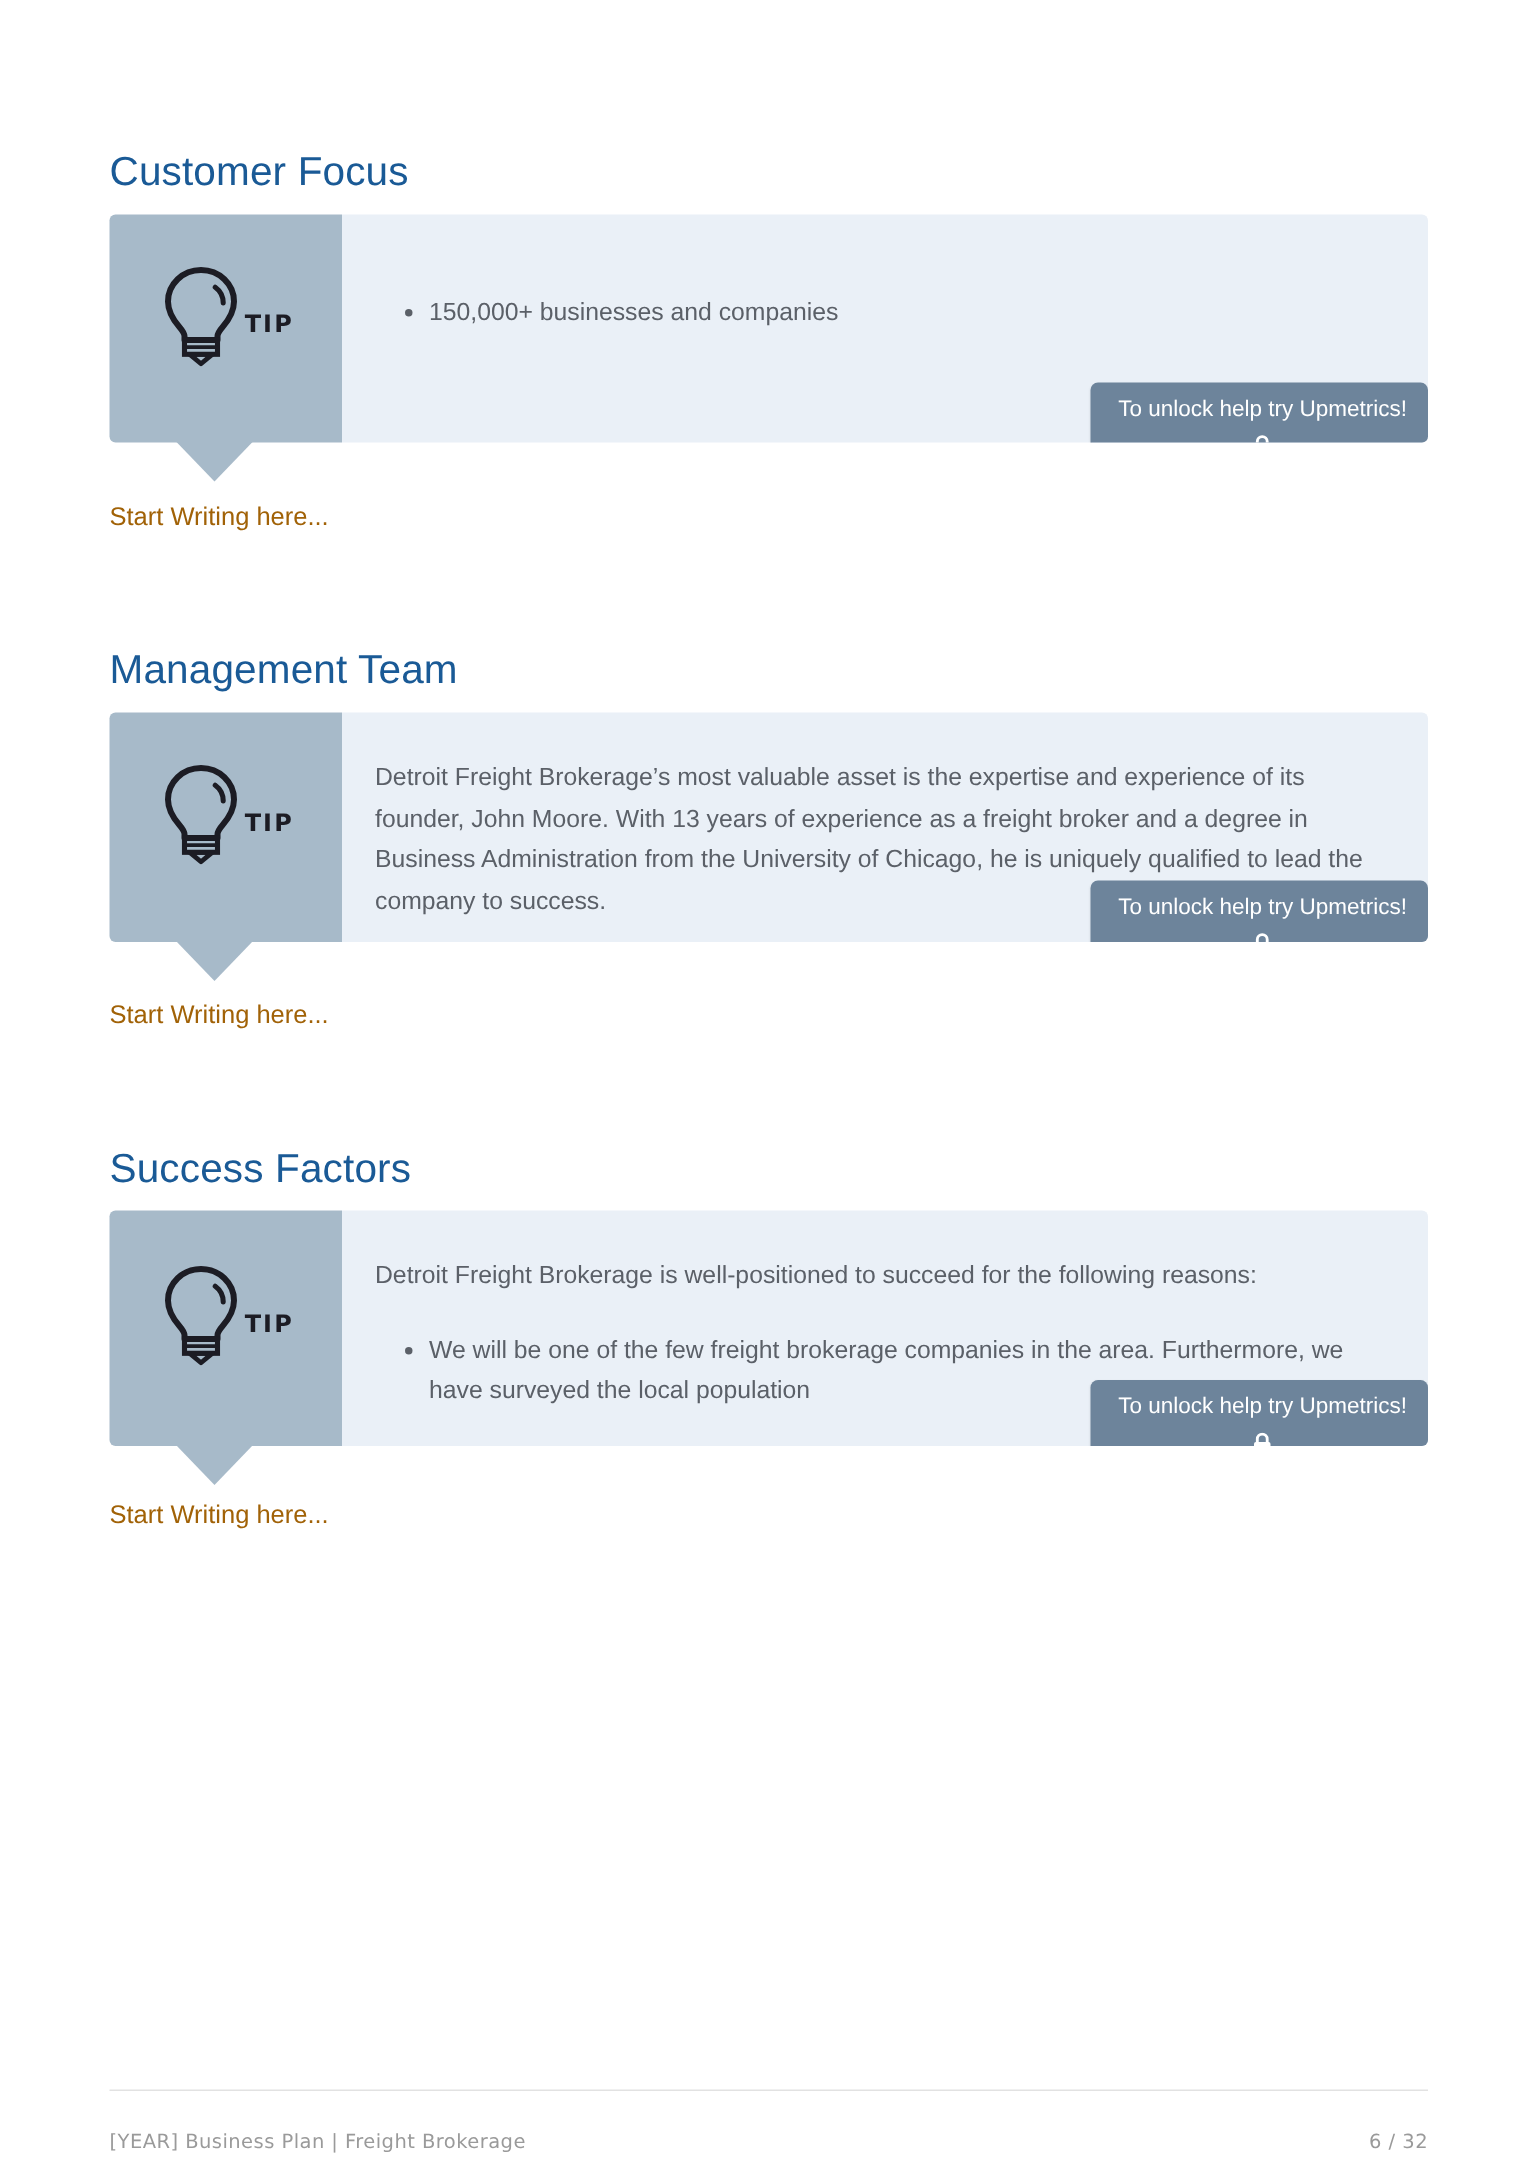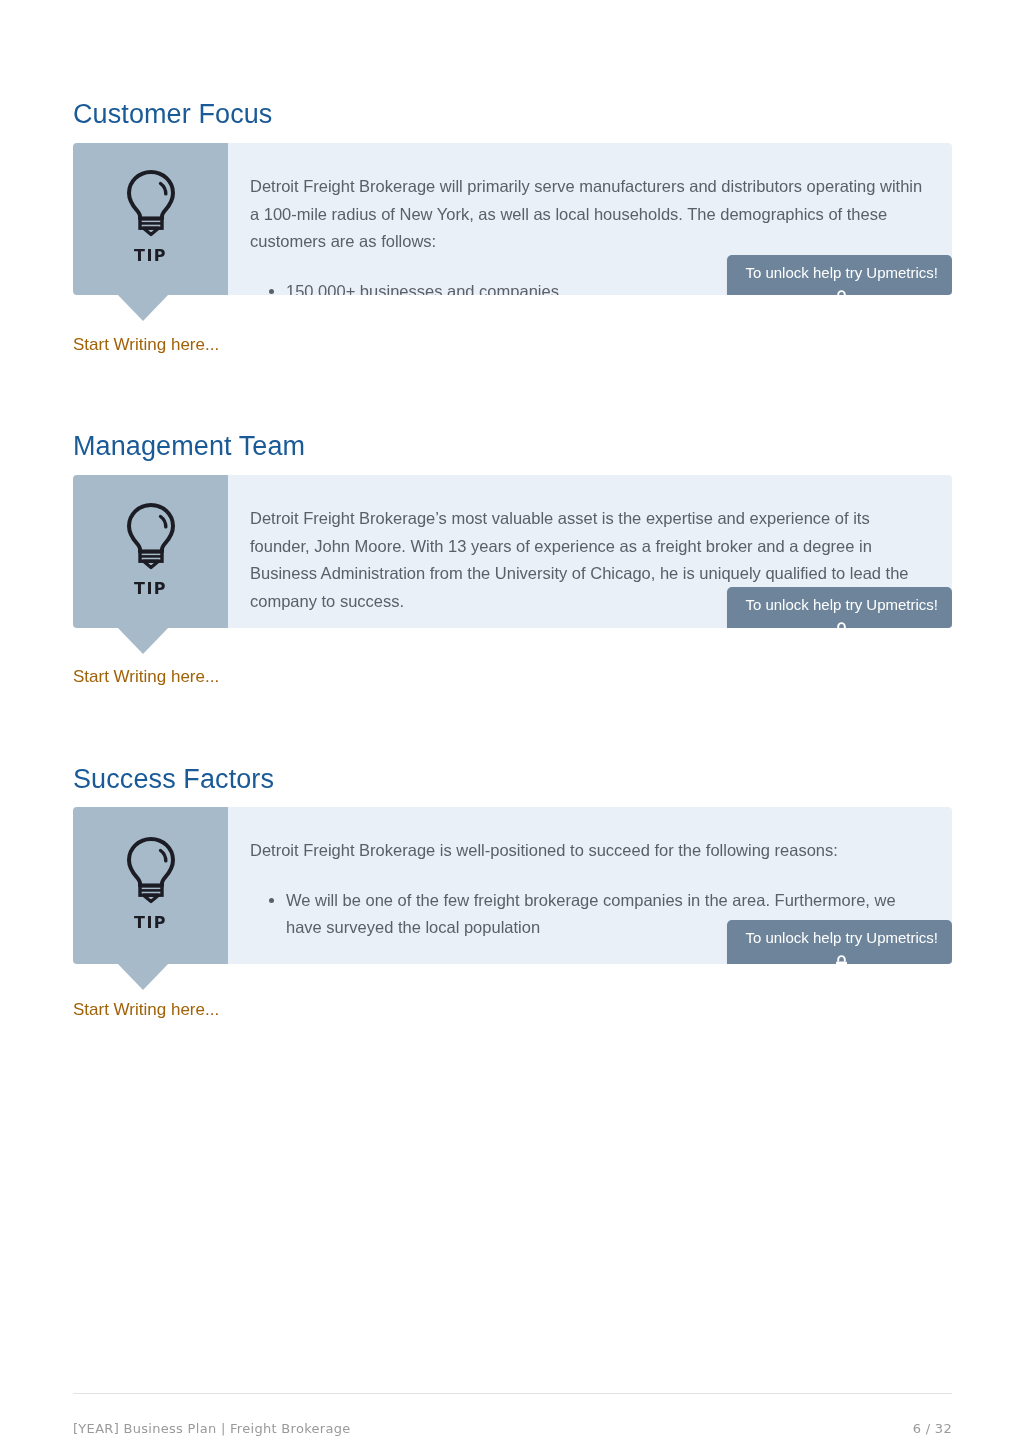--- a/index.html
+++ b/index.html
@@ -44,21 +44,21 @@
     overflow: visible;
   }
 
   .tip-sidebar {
     position: relative;
     width: 155px;
     flex: 0 0 155px;
     background: #a7bac9;
     border-radius: 4px 0 0 4px;
     display: flex;
-    flex-direction: column;
+    flex-direction: row;
     align-items: center;
     justify-content: center;
     padding-bottom: 6px;
   }
 
   .tip-sidebar .bulb {
     display: block;
     margin-bottom: 6px;
   }
 
@@ -178,21 +178,20 @@
           <rect x="18" y="50.6" width="22" height="9.6" stroke="#1c1c24" stroke-width="3.4" fill="none"></rect>
           <line x1="18" y1="55.4" x2="40" y2="55.4" stroke="#1c1c24" stroke-width="2.6"></line>
           <path d="M21.5 60.2 L29 66.5 L36.5 60.2 Z" stroke="#1c1c24" stroke-width="3.2" stroke-linejoin="round" fill="none"></path>
         </svg>
       </span>
       <span class="tip-label">TIP</span>
       <span class="tip-pointer"></span>
     </div>
 
     <div class="tip-body">
-      <p class="tip-text">Detroit Freight Brokerage will primarily serve manufacturers and distributors operating within a 100-mile radius of New York, as well as local households. The demographics of these customers are as follows:</p>
       <ul class="tip-list">
         <li>150,000+ businesses and companies</li>
       </ul>
       <div class="unlock-badge" style="top:112px;">
         <span>To unlock help try Upmetrics!</span>
         <span class="lock-icon">
           <svg width="13" height="16" viewBox="0 0 13 16" xmlns="http://www.w3.org/2000/svg">
             <path d="M3.2 6.6 V4.4 a3.3 3.3 0 0 1 6.6 0 v2.2" stroke="#ffffff" stroke-width="1.9" fill="none"></path>
             <rect x="1" y="6.4" width="11" height="8.6" rx="1.3" fill="#ffffff"></rect>
             <circle cx="6.5" cy="10.6" r="1.5" fill="#6d849b"></circle>

